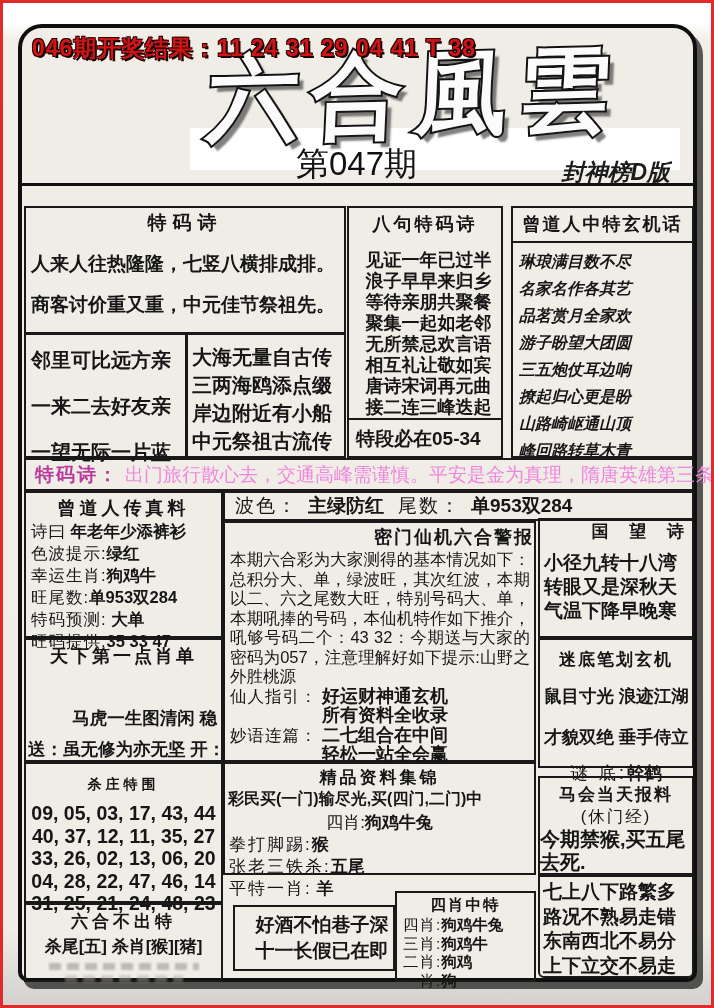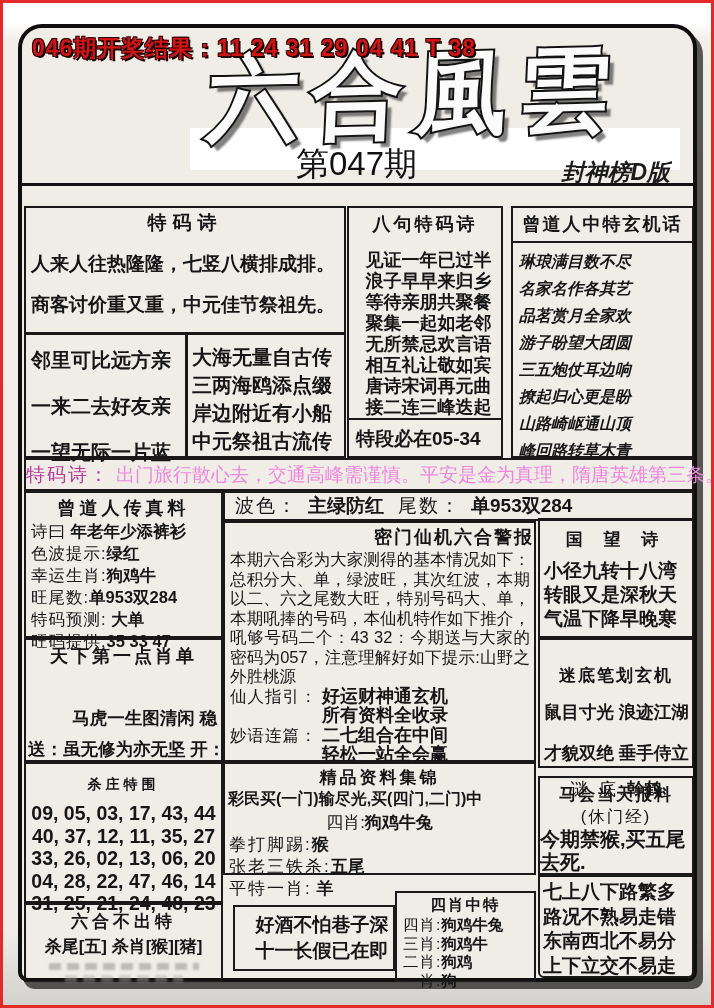--- a/index.html
+++ b/index.html
@@ -52,21 +52,21 @@
   #b-eight .e-line{font-size:18px;font-weight:600;line-height:21px;padding-left:7px;white-space:nowrap;text-align:center;}
   #b-eight .e-foot{border-top:2px solid #191919;font-size:19px;font-weight:600;padding:6px 0 6px 7px;white-space:nowrap;}
 
   #b-xuanji{left:511px;top:206px;width:183px;height:252px;}
   #b-xuanji .sec-title{font-size:18px;letter-spacing:2px;padding:4px 0 5px;border-bottom:2px solid #191919;}
   #b-xuanji .xj-line{font-size:16px;font-weight:600;line-height:27px;padding-left:6px;white-space:nowrap;font-style:italic;}
   #b-xuanji .xj-wrap{padding-top:5px;}
 
   
   #b-notice{left:24px;top:458px;width:670px;height:33px;display:flex;align-items:center;font-size:19px;white-space:nowrap;}
-  #b-notice .n-label{color:#b93a9c;font-weight:normal;letter-spacing:2px;padding-left:0;}
+  #b-notice .n-label{color:#b93a9c;font-weight:bold;letter-spacing:2px;padding-left:9px;}
   #b-notice .n-text{color:#ef86de;padding-left:6px;}
 
   
   #b-zhenliao{left:24px;top:491px;width:199px;height:147px;}
   #b-zhenliao .sec-title{font-size:18px;letter-spacing:4px;margin-top:3px;}
   .zl-row{font-size:16.5px;line-height:22px;padding-left:5px;white-space:nowrap;}
   .zl-row .lab{letter-spacing:1px;}
   .zl-row .val{font-weight:bold;}
 
   #b-xiaodan{left:24px;top:638px;width:199px;height:124px;}
@@ -112,26 +112,26 @@
   #b-haojiu .hj-line{font-size:19px;font-weight:600;line-height:26px;text-align:center;white-space:nowrap;padding-left:16px;}
 
   #b-sixiao{left:395px;top:891px;width:141px;height:91px;}
   #b-sixiao .sec-title{font-size:15.5px;letter-spacing:2px;margin-top:2px;}
   .sx-row{font-size:15.5px;line-height:18.5px;padding-left:6px;white-space:nowrap;}
   .sx-row .lab{letter-spacing:1px;}
   .sx-row .val{font-weight:bold;}
 
   
   #b-guowang{left:538px;top:518px;width:156px;height:120px;}
-  #b-guowang .sec-title{font-size:17px;letter-spacing:8px;margin-top:8px;font-weight:600;}
+  #b-guowang .sec-title{font-size:17px;letter-spacing:8px;font-weight:600;text-align:right;}
   #b-guowang .gw-line{font-size:19px;font-weight:600;line-height:24px;padding-left:4px;white-space:nowrap;}
   #b-guowang .gw-wrap{margin-top:8px;}
 
   #b-midi{left:538px;top:638px;width:156px;height:130px;}
-  #b-midi .sec-title{font-size:17px;letter-spacing:2px;margin-top:24px;}
+  #b-midi .sec-title{font-size:17px;letter-spacing:2px;margin-top:8px;}
   #b-midi .md-line1{font-size:17.5px;font-weight:600;padding-left:4px;margin-top:13px;white-space:nowrap;}
   #b-midi .md-line2{font-size:17.5px;font-weight:600;padding-left:4px;margin-top:17px;white-space:nowrap;}
   #b-midi .md-ans{font-size:17.5px;text-align:center;margin-top:12px;white-space:nowrap;}
   #b-midi .md-ans .lab{letter-spacing:3px;}
   #b-midi .md-ans .val{font-weight:bold;}
 
   #b-mahui{left:538px;top:776px;width:156px;height:99px;}
   #b-mahui .sec-title{font-size:17px;letter-spacing:2px;margin-top:5px;font-weight:600;}
   #b-mahui .mh-sub{font-size:16.5px;text-align:center;letter-spacing:2px;}
   #b-mahui .mh-line{font-size:20px;font-weight:600;padding-left:0;line-height:23px;white-space:nowrap;}

